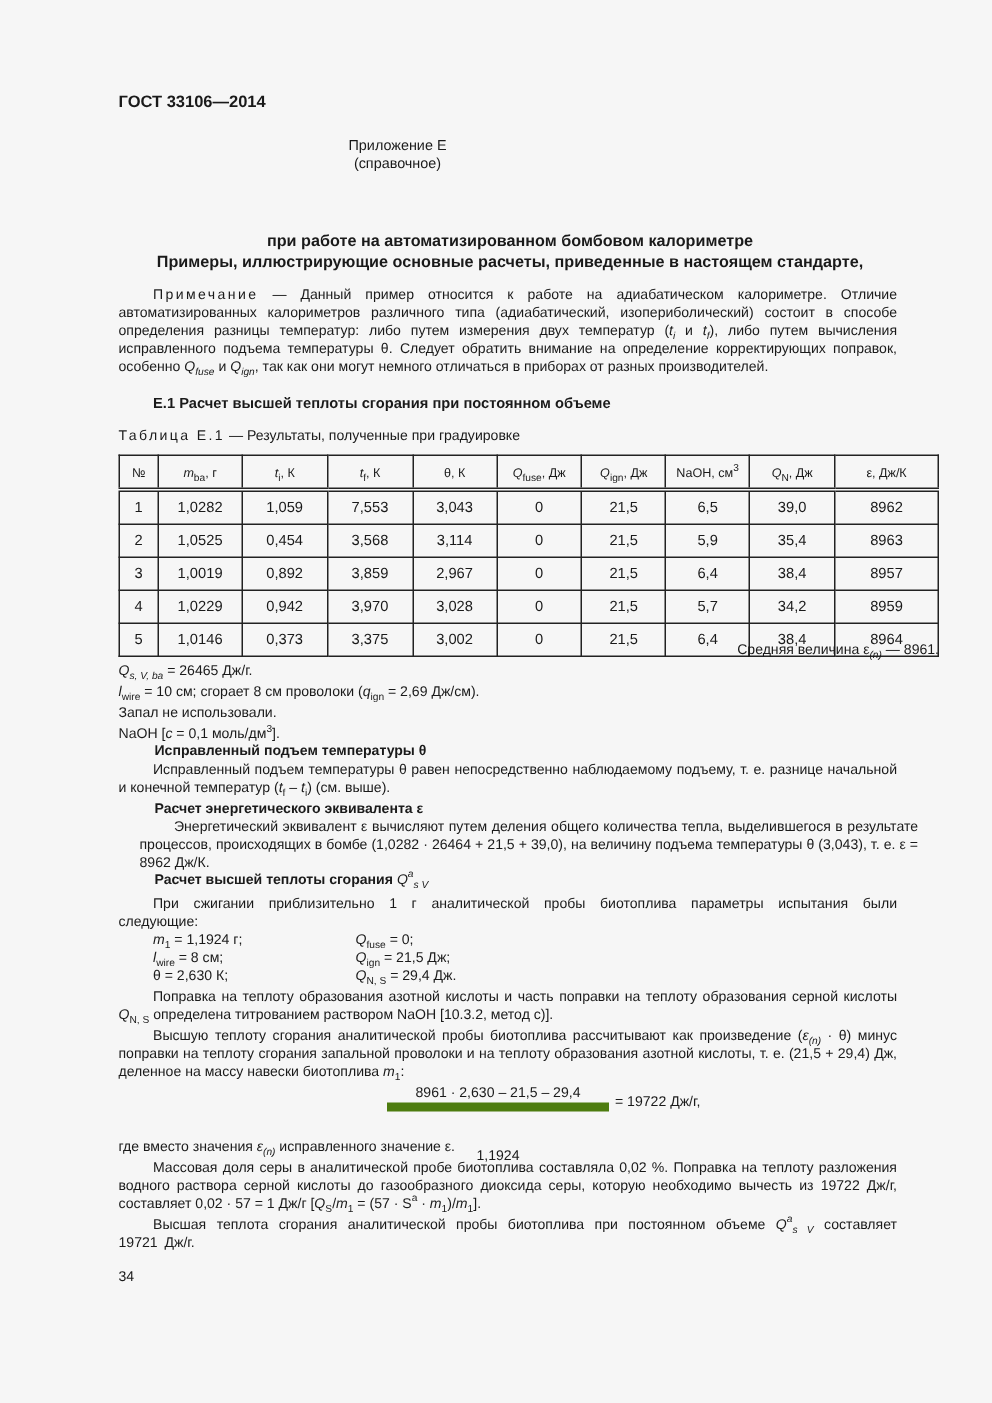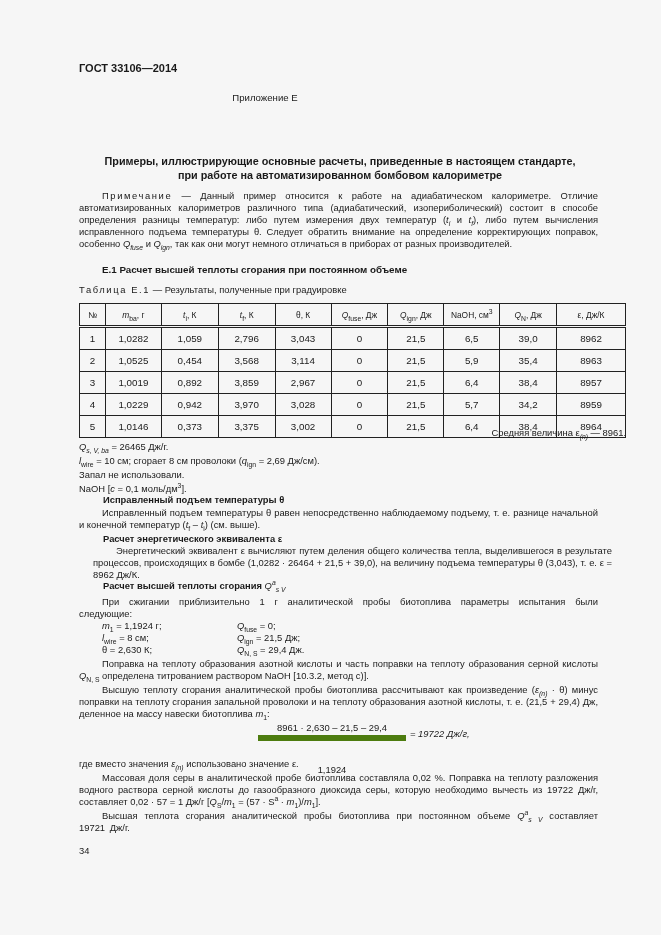--- a/index.html
+++ b/index.html
@@ -22,35 +22,36 @@
     table.data th, table.data td { border: 1px solid #222; text-align: center; padding: 0; }
     table.data th { height: 21px; font-weight: normal; font-size: 8.4px; border-bottom: 3px double #222; }
     table.data td { height: 21px; }
     .mean { right: 35px; top: 427px; }
     .line { left: 79px; }
     .sub-head { left: 103px; font-weight: bold; }
     .params td { padding: 0; line-height: 11.8px; font-size: 9.4px; }
     .frac { left: 258px; top: 722px; width: 148px; text-align: center; }
     .frac .num { border-bottom: 6px solid #4d7c0f; padding-bottom: 2px; }
     .frac .den { padding-top: 3px; margin-top: 20px; }
-    .frac-res { left: 410px; top: 728px; font-style: italic; }
+    .frac-res { left: 410px; top: 728px; }
     .page-no { left: 79px; top: 845px; }
   </style>
 </head>
 <body>
 
 <div class="abs doc-code">ГОСТ 33106—2014</div>
 
 <div class="abs appendix">
   <div>Приложение Е</div>
+  <div>(справочное)</div>
 </div>
 
 <div class="abs title">
+  <div>при работе на автоматизированном бомбовом калориметре</div>
   <div>Примеры, иллюстрирующие основные расчеты, приведенные в настоящем стандарте,</div>
-  <div>при работе на автоматизированном бомбовом калориметре</div>
 </div>
 
 <div class="abs para indent" style="top:190px;"><span class="spaced">Примечание</span><span> — Данный пример относится к работе на адиабатическом калориметре. Отличие автоматизированных калориметров различного типа (адиабатический, изопериболический) состоит в способе определения разницы температур: либо путем измерения двух температур (</span><span class="it">t<sub>i</sub></span><span> и </span><span class="it">t<sub>f</sub></span><span>), либо путем вычисления исправленного подъема температуры θ. Следует обратить внимание на определение корректирующих поправок, особенно </span><span class="it">Q<sub>fuse</sub></span><span> и </span><span class="it">Q<sub>ign</sub></span><span>, так как они могут немного отличаться в приборах от разных производителей.</span></div>
 
 <div class="abs sec-head">Е.1  Расчет высшей теплоты сгорания при постоянном объеме</div>
 
 <div class="abs tbl-cap"><span class="spaced">Таблица Е.1</span><span> — Результаты, полученные при градуировке</span></div>
 
 <table class="data">
   <colgroup>
@@ -77,21 +78,21 @@
       <th>NaOH, см<sup>3</sup></th>
       <th><i>Q</i><sub>N</sub>, Дж</th>
       <th>ε, Дж/К</th>
     </tr>
   </thead>
   <tbody>
     <tr>
       <td>1</td>
         <td>1,0282</td>
         <td>1,059</td>
-        <td>2,796</td>
+        <td>7,553</td>
         <td>3,043</td>
         <td>0</td>
         <td>21,5</td>
         <td>6,5</td>
         <td>39,0</td>
         <td>8962</td>
     </tr>
     <tr>
       <td>2</td>
         <td>1,0525</td>
@@ -179,19 +180,19 @@
 <div class="abs para indent" style="top:658px;"><span>Поправка на теплоту образования азотной кислоты и часть поправки на теплоту образования серной кислоты </span><span class="it">Q</span><sub>N, S</sub><span> определена титрованием раствором NaOH [10.3.2, метод с)].</span></div>
 
 <div class="abs para indent" style="top:684px;"><span>Высшую теплоту сгорания аналитической пробы биотоплива рассчитывают как произведение (</span><span class="it">ε</span><sub class="it">(n)</sub><span> · θ) минус поправки на теплоту сгорания запальной проволоки и на теплоту образования азотной кислоты, т. е. (21,5 + 29,4) Дж, деленное на массу навески биотоплива </span><span class="it">m</span><sub>1</sub><span>:</span></div>
 
 <div class="abs frac">
   <div class="num">8961 · 2,630 – 21,5 – 29,4</div>
   <div class="den">1,1924</div>
 </div>
 <div class="abs frac-res">= 19722 Дж/г,</div>
 
-<div class="abs line" style="top:758px;"><span>где вместо значения </span><span class="it">ε</span><sub class="it">(n)</sub><span> использовано значение ε.</span></div>
+<div class="abs line" style="top:758px;"><span>где вместо значения </span><span class="it">ε</span><sub class="it">(n)</sub><span> исправленного значение ε.</span></div>
 
 <div class="abs para indent" style="top:772px;"><span>Массовая доля серы в аналитической пробе биотоплива составляла 0,02 %. Поправка на теплоту разложения водного раствора серной кислоты до газообразного диоксида серы, которую необходимо вычесть из 19722 Дж/г, составляет 0,02 · 57 = 1 Дж/г [</span><span class="it">Q</span><sub>S</sub>/<span class="it">m</span><sub>1</sub><span> = (57 · S</span><sup>a</sup><span> · </span><span class="it">m</span><sub>1</sub><span>)/</span><span class="it">m</span><sub>1</sub><span>].</span></div>
 
 <div class="abs para indent" style="top:810px; word-spacing:2px;"><span>Высшая теплота сгорания аналитической пробы биотоплива при постоянном объеме </span><span class="it">Q</span><sup class="it">a</sup><sub class="it">s V</sub><span> составляет 19721 Дж/г.</span></div>
 
 <div class="abs page-no">34</div>
 
 </body></html>

